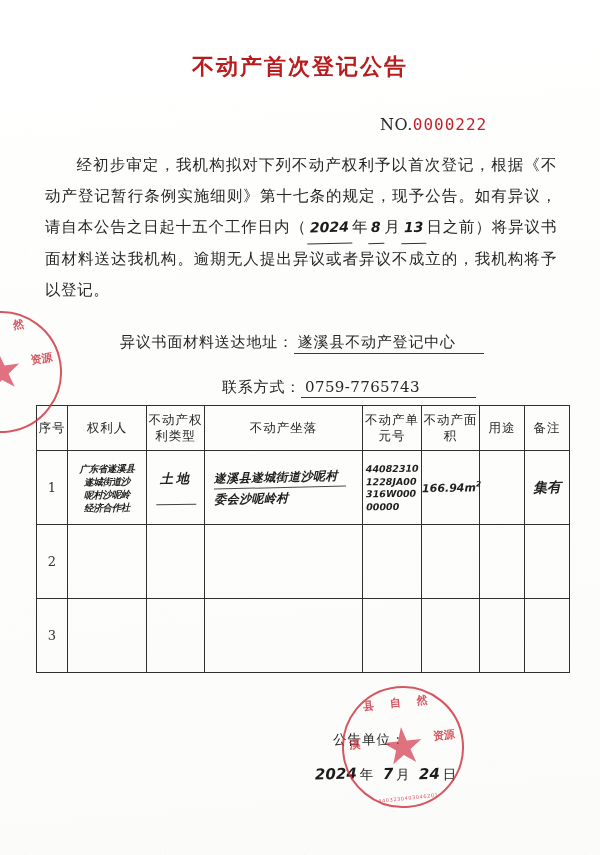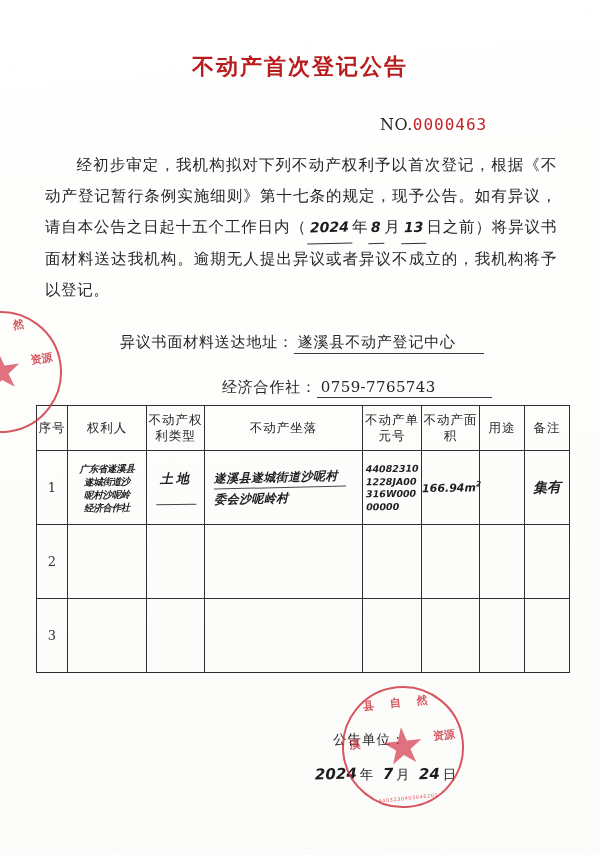--- a/index.html
+++ b/index.html
@@ -306,33 +306,33 @@
 </head>
 <body>
 
 <div id="paper"></div>
 
 <div class="layer">
 
   <div id="title">不动产首次登记公告</div>
 
   <div id="serial">
-    <span>NO.</span><span class="num">0000463</span>
+    <span>NO.</span><span class="num">0000222</span>
   </div>
 
   <div id="body-text">
     <span class="indent"></span><span>经初步审定，我机构拟对下列不动产权利予以首次登记，根据《不动产登记暂行条例实施细则》第十七条的规定，现予公告。如有异议，请自本公告之日起十五个工作日内（</span><span class="hand">2024</span><span>年</span><span class="hand">8</span><span>月</span><span class="hand">13</span><span>日之前）将异议书面材料送达我机构。逾期无人提出异议或者异议不成立的，我机构将予以登记。</span>
   </div>
 
   <div class="info-line" id="addr-line">
     <span>异议书面材料送达地址：</span><span class="val">遂溪县不动产登记中心</span>
   </div>
 
   <div class="info-line" id="tel-line">
-    <span>经济合作社：</span><span class="val">0759-7765743</span>
+    <span>联系方式：</span><span class="val">0759-7765743</span>
   </div>
 
   <table id="tbl">
     <thead>
       <tr>
         <th class="c-idx">序号</th>
         <th class="c-owner">权利人</th>
         <th class="c-type">不动产权利类型</th>
         <th class="c-loc">不动产坐落</th>
         <th class="c-unit">不动产单元号</th>

